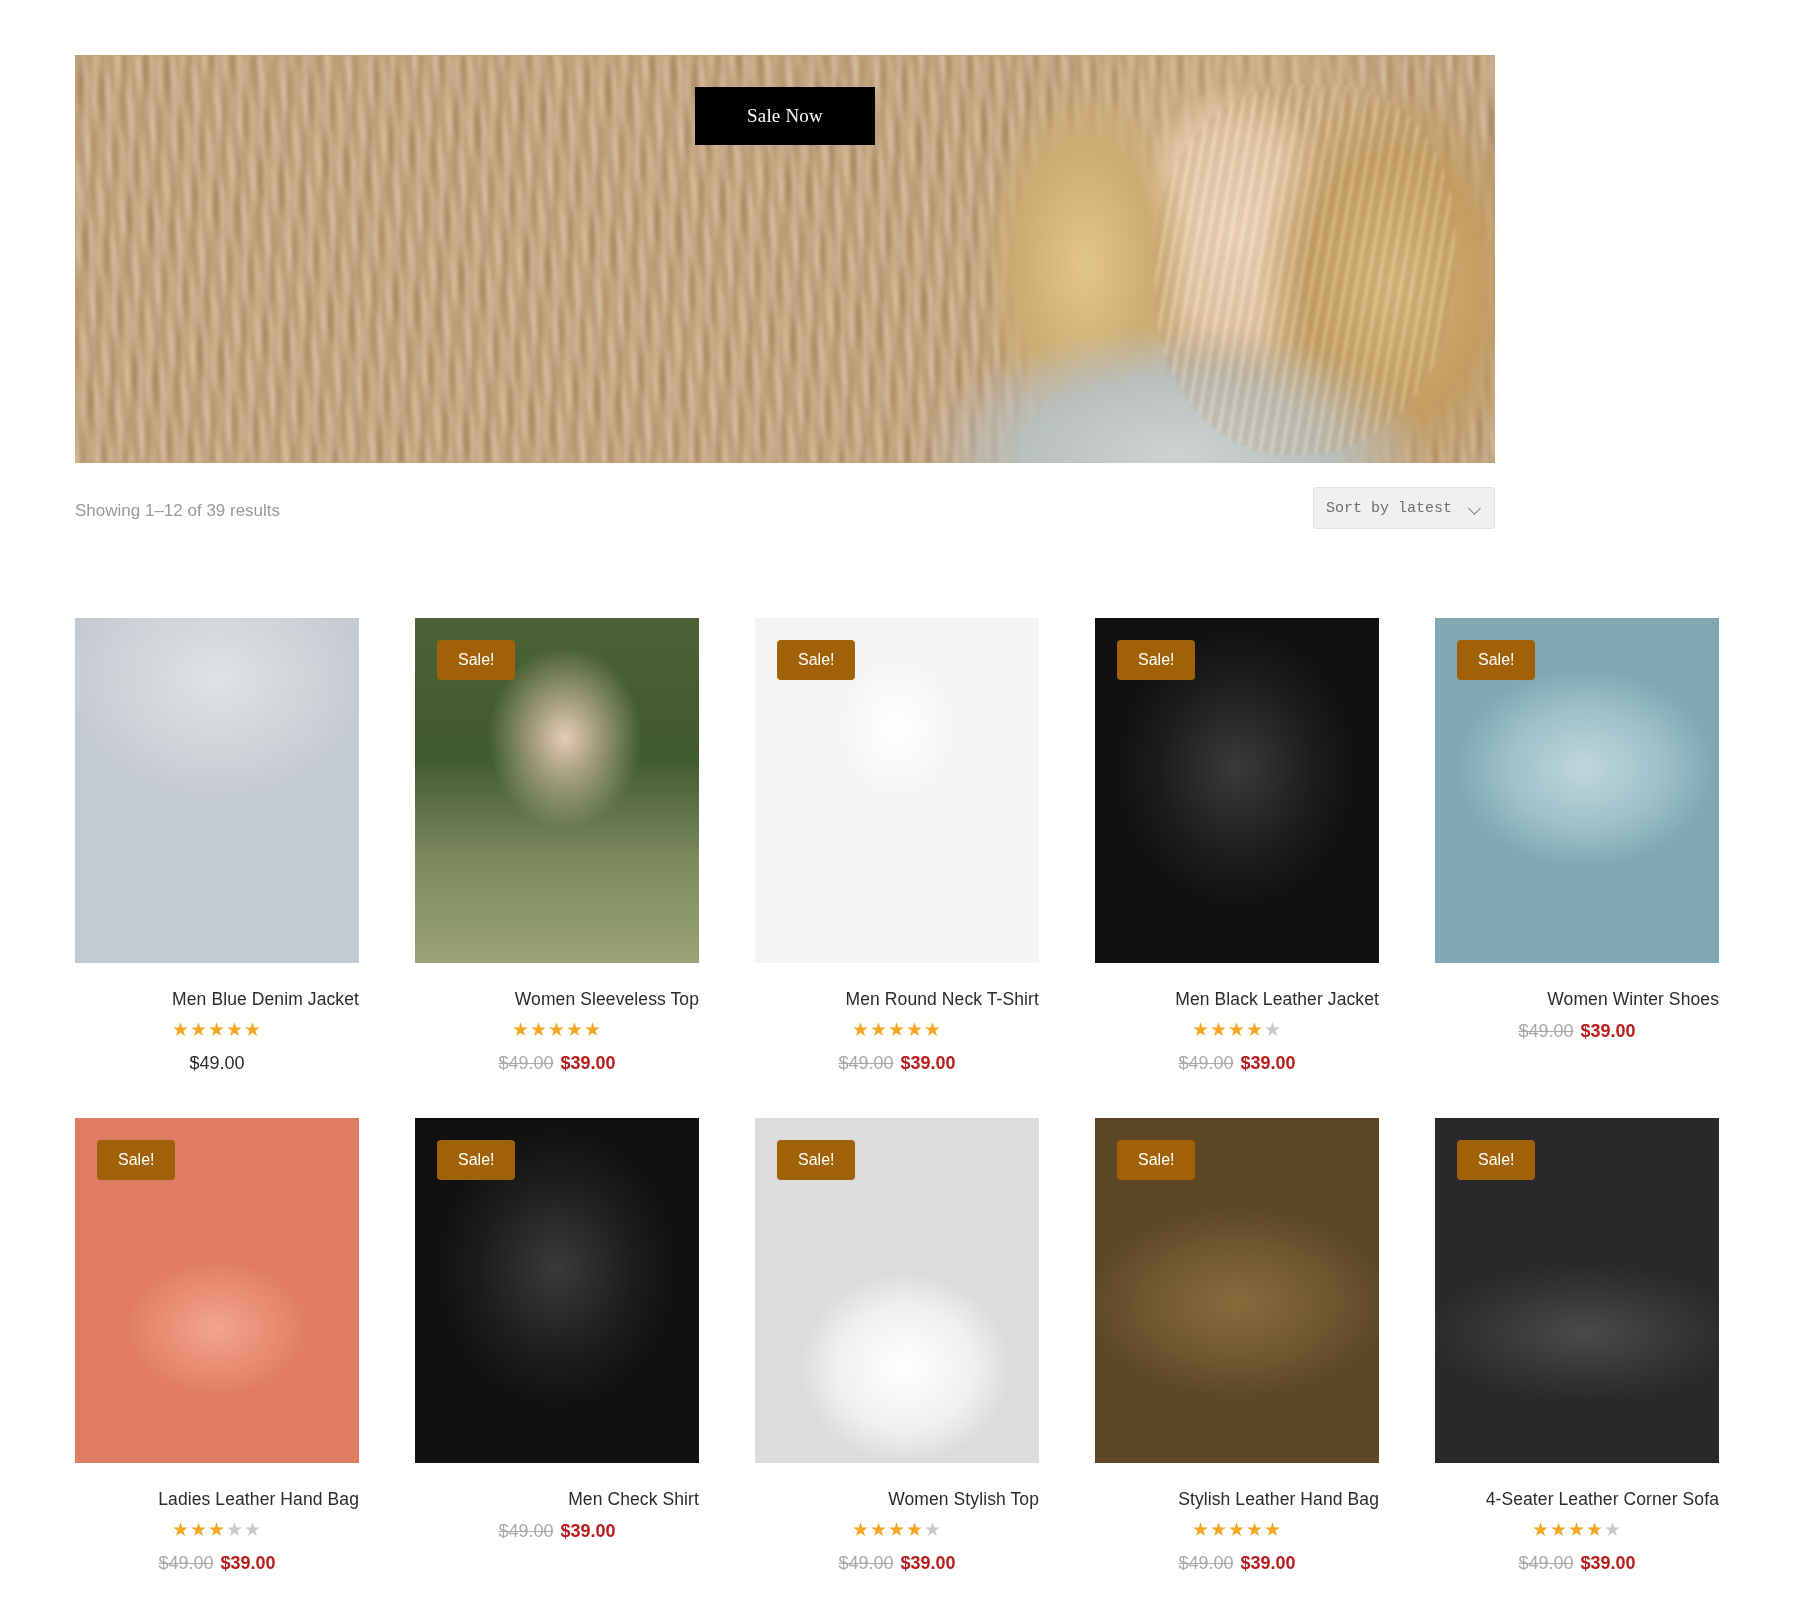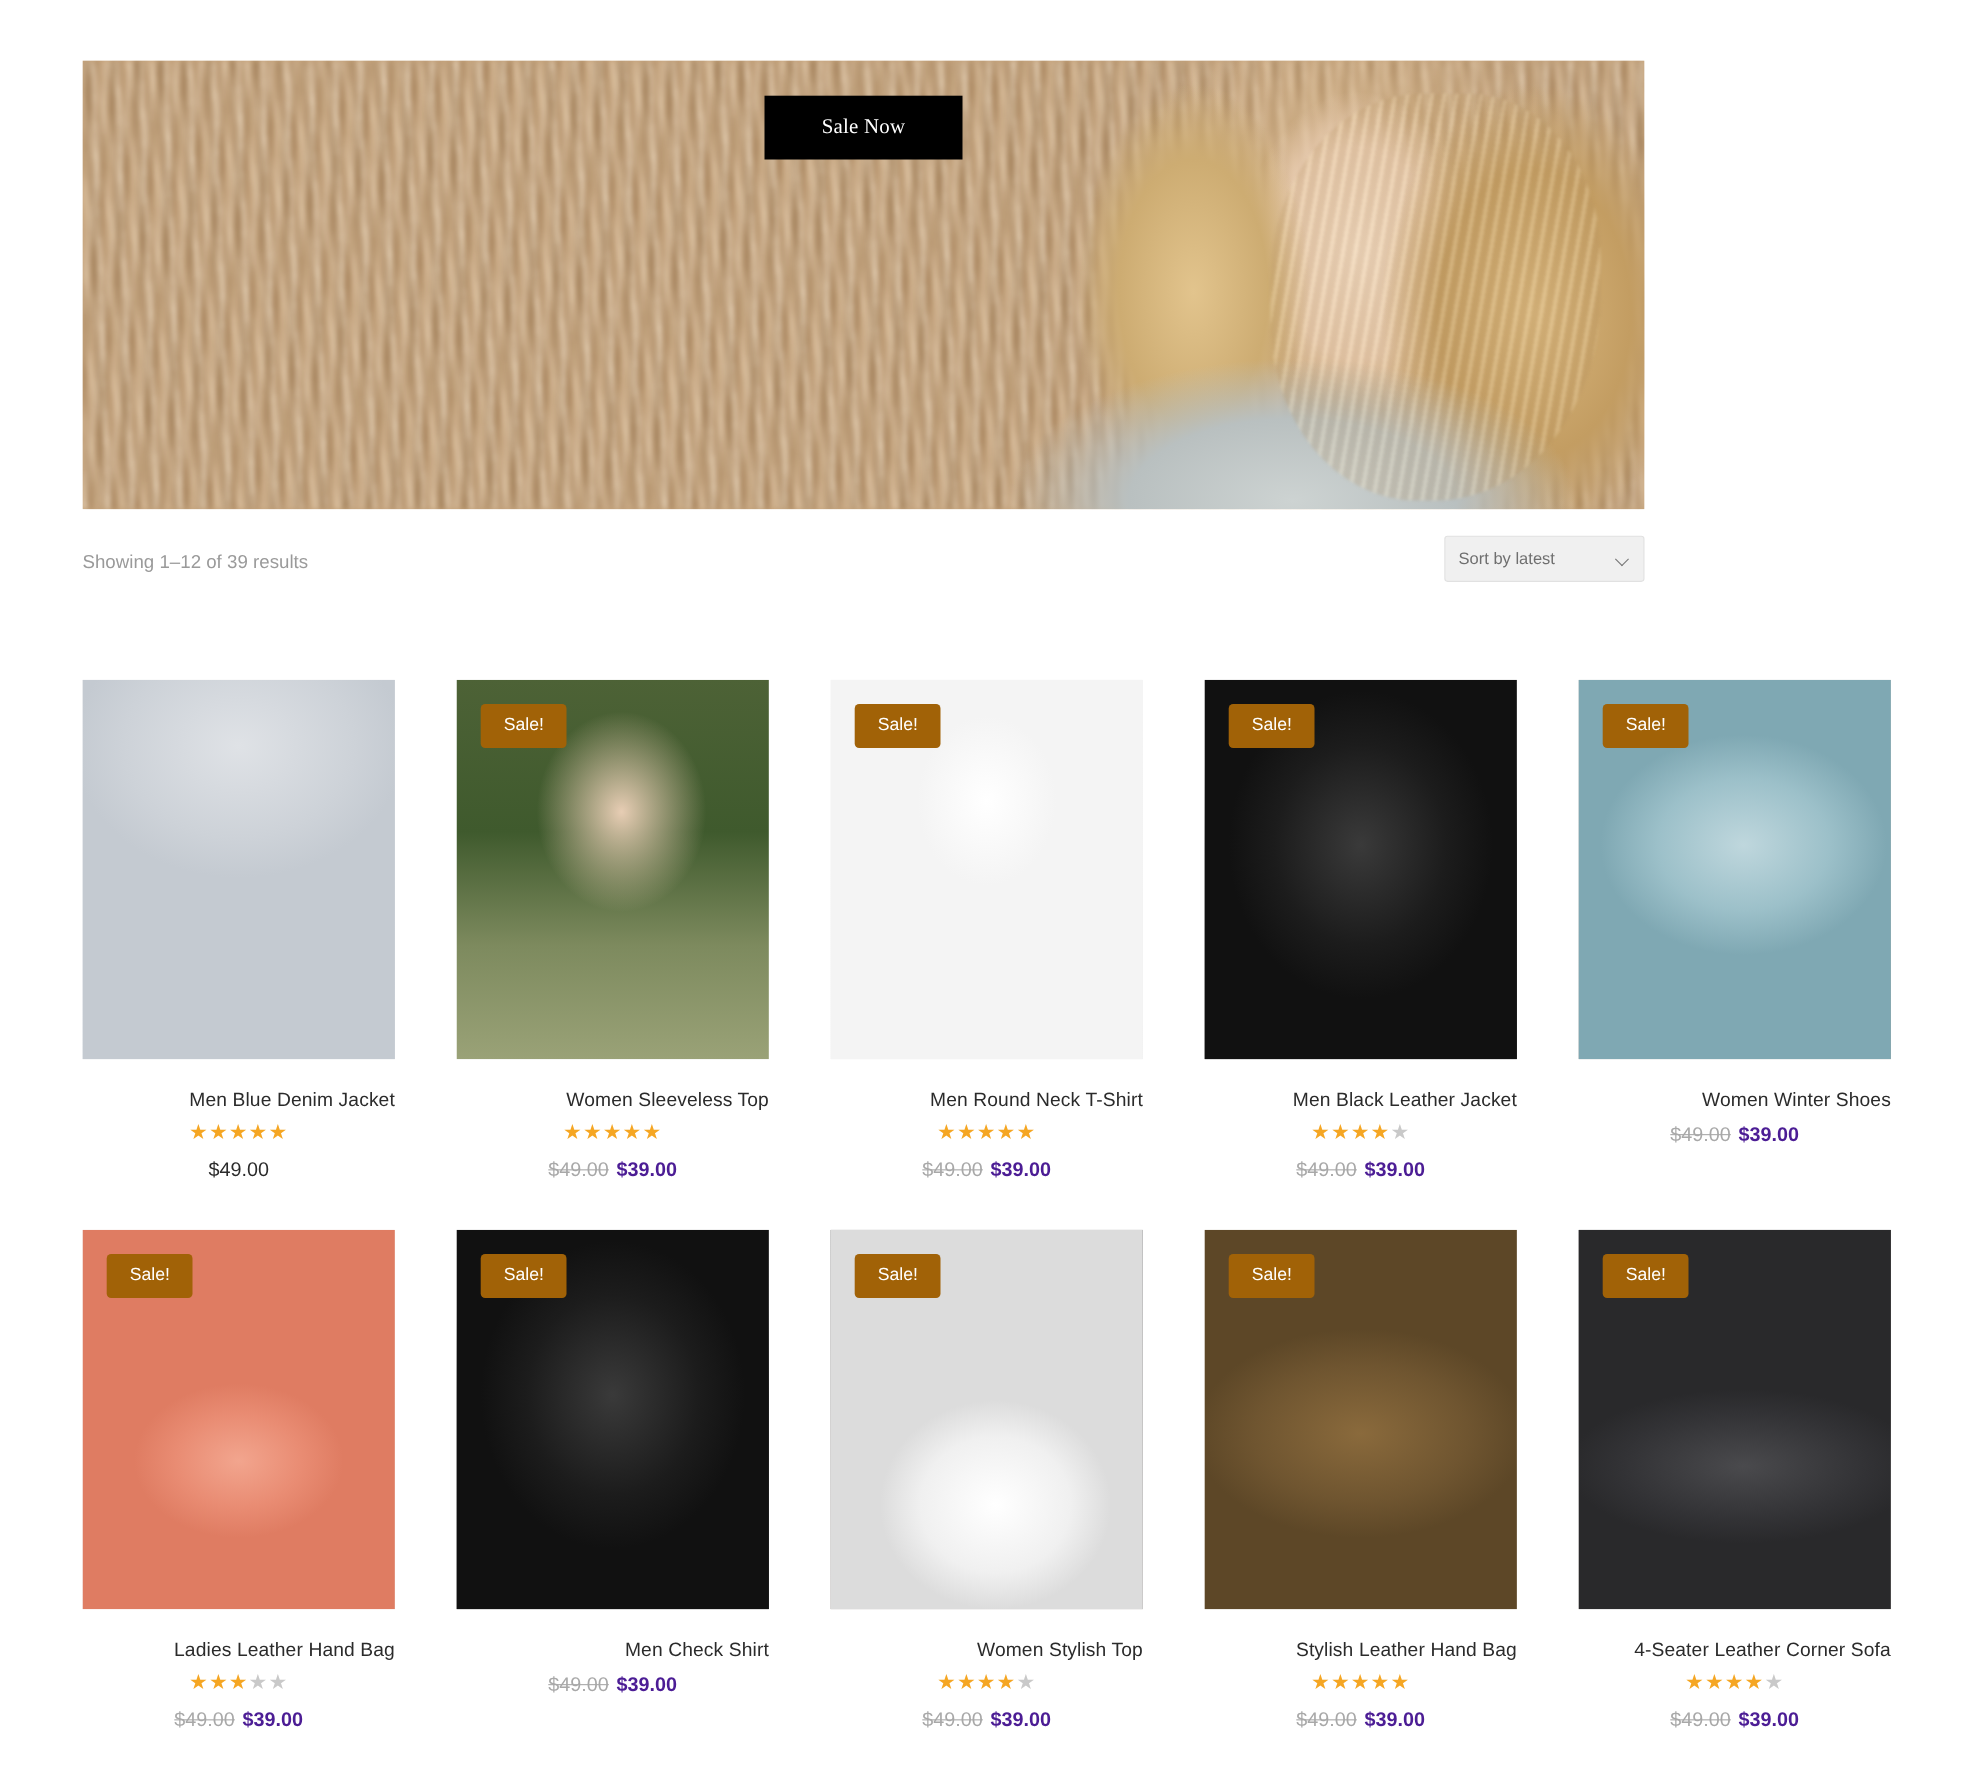--- a/index.html
+++ b/index.html
@@ -108,21 +108,21 @@
     font-family: "Liberation Sans", sans-serif;
   }
   .sort-select {
     position: absolute; right: 0; top: 0;
     width: 182px; height: 42px;
     background: #f0f0f0;
     border: 1px solid #e1e1e1;
     border-radius: 3px;
     color: #6f6f6f;
     font-size: 15px;
-    font-family: Liberation Sans, sans-serif;
+    font-family: Liberation Mono, monospace;
     display: flex; align-items: center;
     padding: 0 12px;
     cursor: pointer;
   }
   .sort-label { flex: 1; }
   .chevron { width: 13px; height: 13px; position: relative; }
   .chevron::before {
     content: ""; position: absolute; left: 1px; top: 2px;
     width: 8px; height: 8px;
     border-right: 1.8px solid #777;
@@ -165,21 +165,21 @@
     margin-top: 10px;
     font-size: 19px;
     letter-spacing: 1px;
     line-height: 20px;
     height: 22px;
   }
   .star-on { color: #f5a623; }
   .star-off { color: #c9c9c9; }
   .price { text-align: center; margin-top: 11px; font-size: 18px; font-family: "Liberation Sans", sans-serif; }
   .price-old { color: #a8a8a8; text-decoration: line-through; margin-right: 7px; font-weight: 400; }
-  .price-now { color: #4c1d95; font-weight: 700; }
+  .price-now { color: #b91c1c; font-weight: 700; }
   .price-single { color: #2b2b2b; font-weight: 400; }
   .row2 { margin-top: 26px; }
 </style>
 </head>
 <body>
 
 <div class="page">
 
   <div class="hero">
     <div class="hero-bg"></div>

